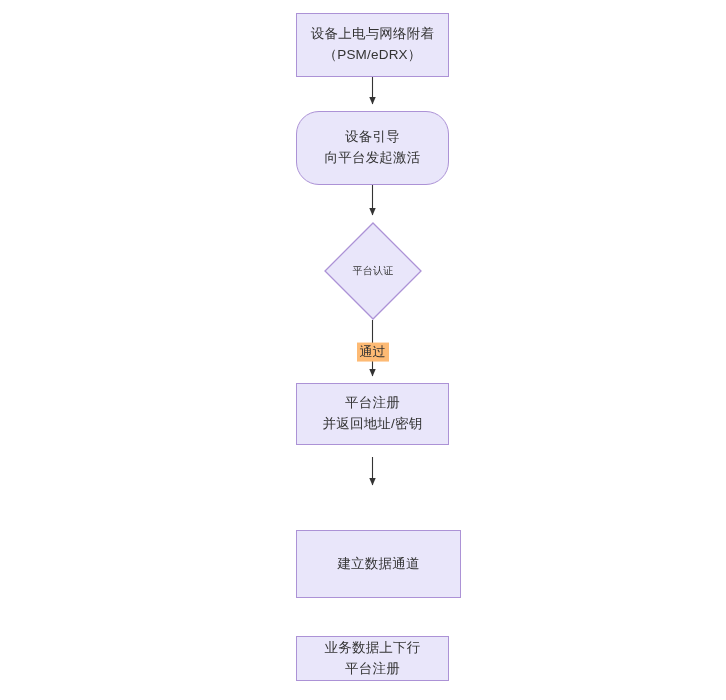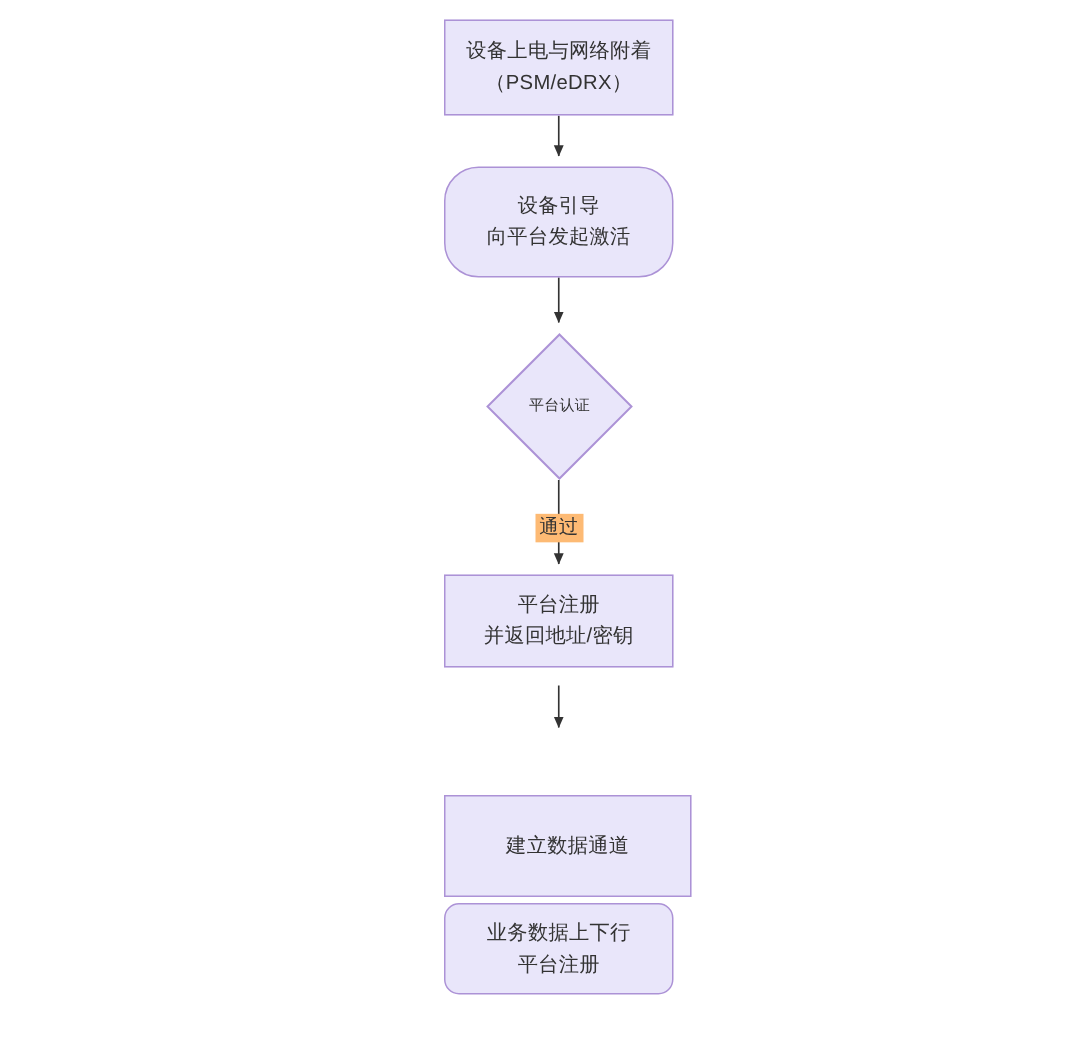--- a/index.html
+++ b/index.html
@@ -139,18 +139,18 @@
 
   <div class="node" style="left:296px; top:383px; width:153px; height:62px;">
     <span class="line">平台注册</span>
     <span class="line">并返回地址/密钥</span>
   </div>
 
   <div class="node" style="left:296px; top:492px; width:165px; height:68px;margin-top:38px;">
     <span class="line">建立数据通道</span>
   </div>
 
-  <div class="node" style="left:296px; top:602px; width:153px; height:61px;border-radius:10px;">
+  <div class="node" style="left:296px; top:636px; width:153px; height:45px;">
     <span class="line">业务数据上下行</span>
     <span class="line">平台注册</span>
   </div>
 
 </div>
 
 </body></html>

